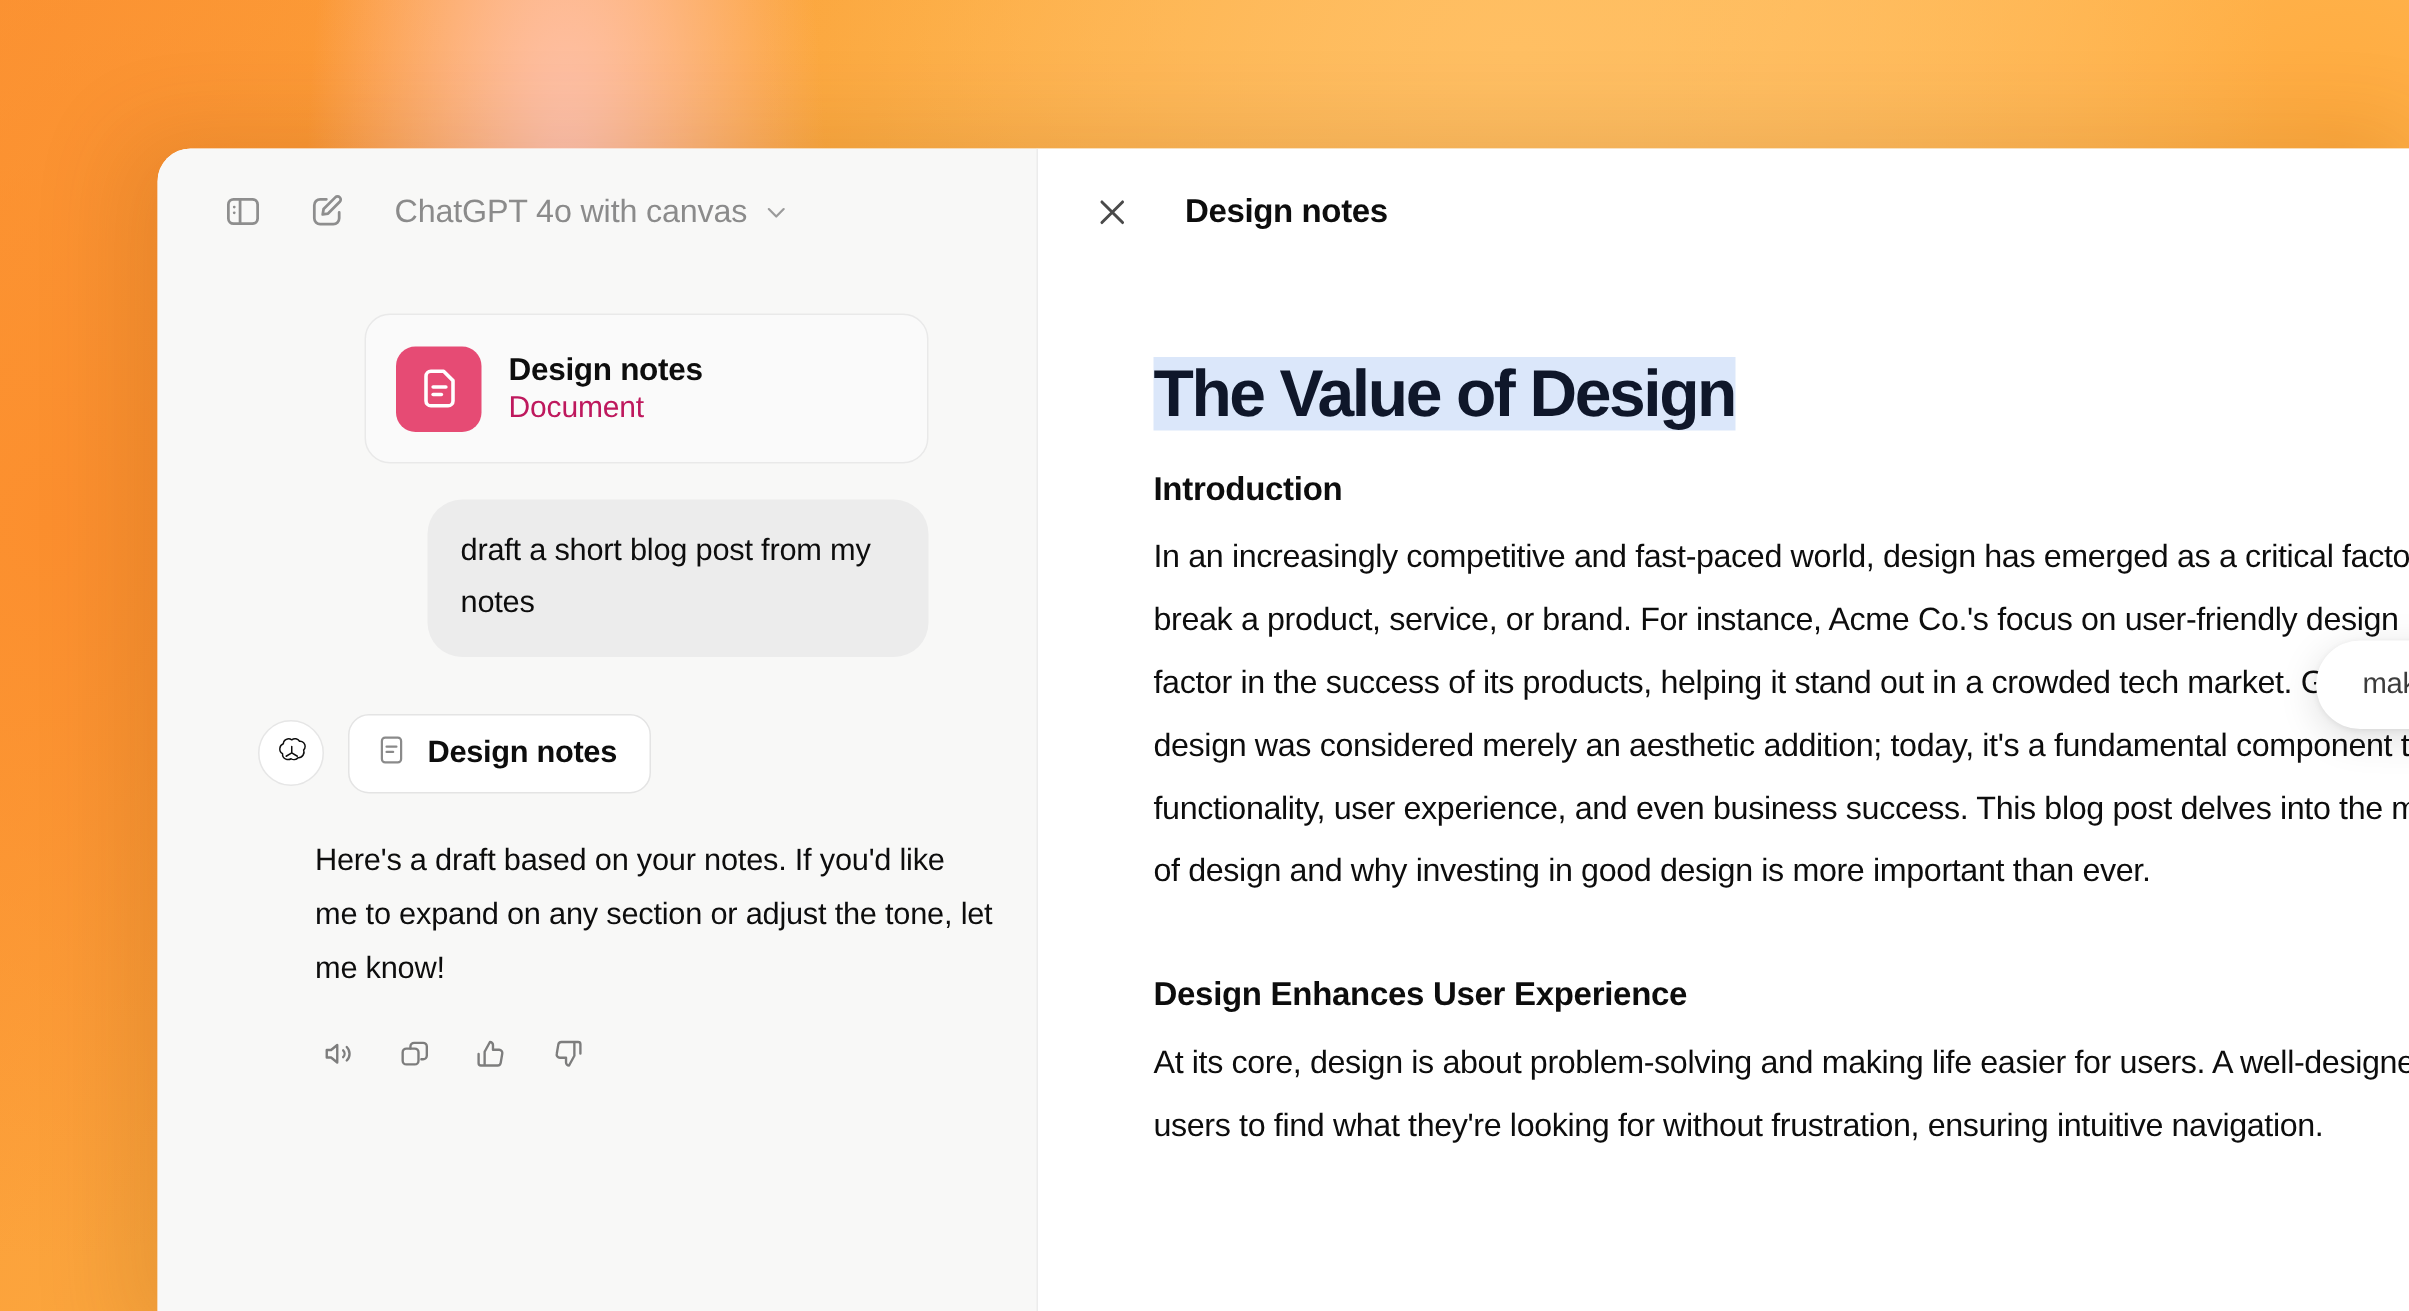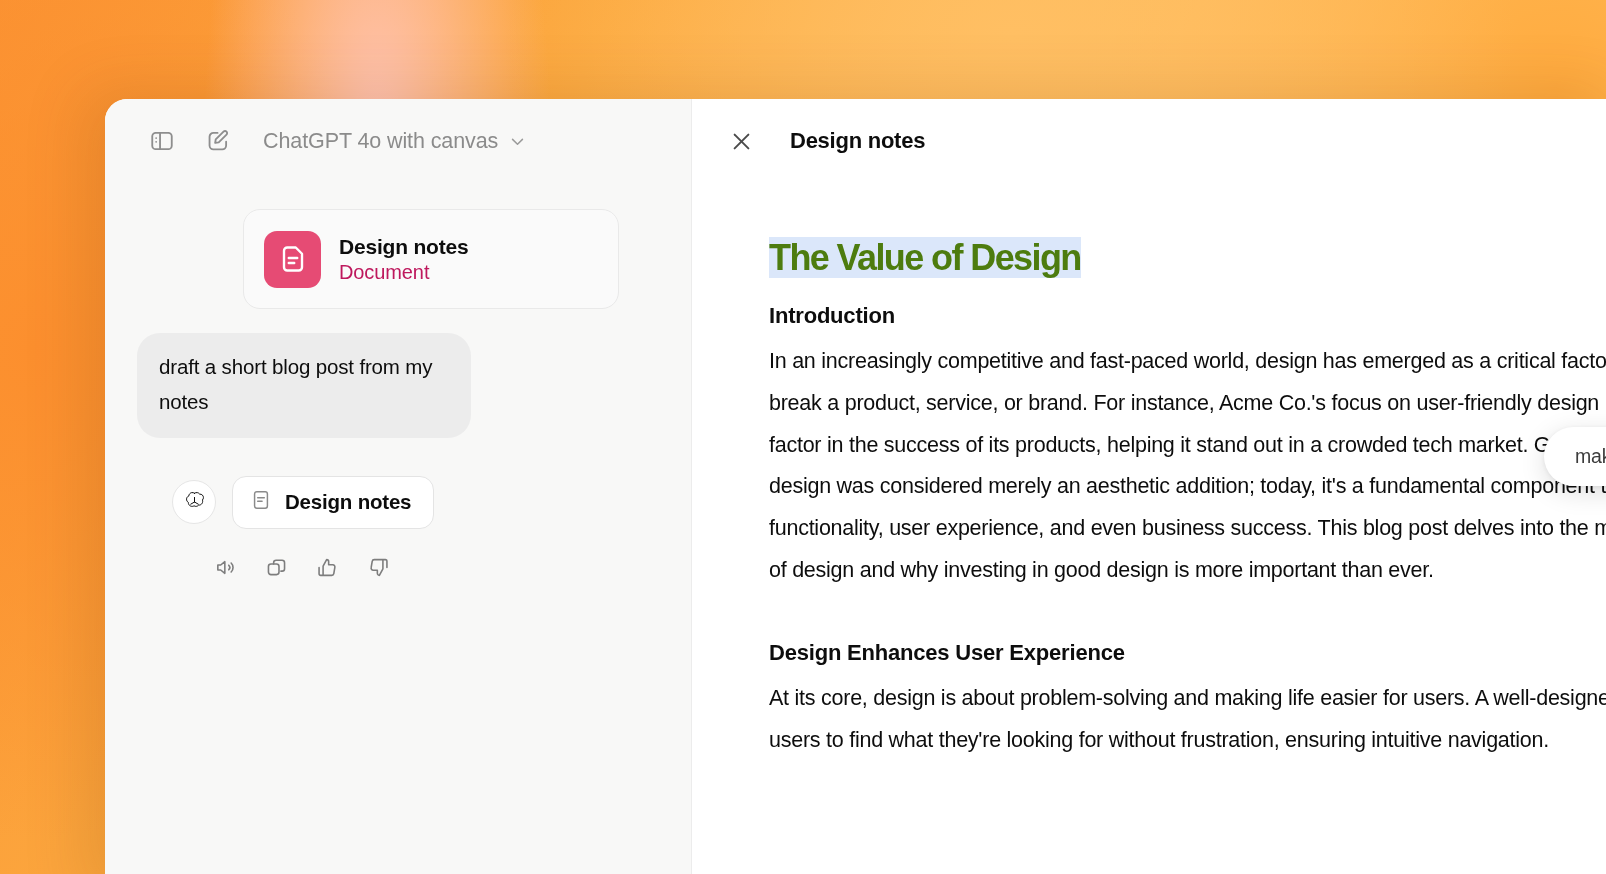--- a/index.html
+++ b/index.html
@@ -104,21 +104,21 @@
     background: #e64b74;
     display: flex; align-items: center; justify-content: center;
   }
   #attachment-texts { display: flex; flex-direction: column; gap: 2px; }
   #attachment-title {
     font-size: 21px; font-weight: 700; color: #0d0d0d; letter-spacing: -0.2px;
   }
   #attachment-sub { font-size: 20px; color: #be185d; letter-spacing: -0.1px; }
 
   
-  #user-msg-row { display: flex; justify-content: flex-start; margin-top: 24px; padding-right: 40px; }
+  #user-msg-row { display: flex; justify-content: flex-end; margin-top: 24px; padding-right: 40px; }
   #user-bubble {
     max-width: 334px;
     background: #ececec;
     border-radius: 23px;
     padding: 16px 22px 18px 22px;
     font-size: 20.5px;
     line-height: 1.72;
     color: #0d0d0d;
     letter-spacing: -0.15px;
   }
@@ -187,24 +187,24 @@
 
   #doc-body {
     position: absolute;
     left: 77px;
     top: 136px;
     width: 1000px;
   }
 
   #doc-h1 {
     display: inline;
-    font-size: 36px;
+    font-size: 44px;
     font-weight: 700;
     letter-spacing: -1.6px;
-    color: #4d7c0f;
+    color: #0f172a;
     background: #dbe7fa;
     line-height: 1.28;
     box-decoration-break: clone;
     -webkit-box-decoration-break: clone;
   }
   .doc-h2 {
     font-size: 22px;
     font-weight: 700;
     color: #0d0d0d;
     letter-spacing: -0.2px;
@@ -316,20 +316,21 @@
               <svg width="22" height="22" viewBox="0 0 24 24" fill="none" stroke="#8a8a8a" stroke-width="1.6" stroke-linecap="round" stroke-linejoin="round">
                 <rect x="5" y="3" width="14" height="18" rx="2.4"></rect>
                 <line x1="8.4" y1="9.6" x2="15.6" y2="9.6"></line>
                 <line x1="8.4" y1="13.4" x2="13.2" y2="13.4"></line>
               </svg>
             </span>
             <span id="canvas-pill-label">Design notes</span>
           </div>
         </div>
 
+        <div id="assistant-text">Here's a draft based on your notes. If you'd like me to expand on any section or adjust the tone, let me know!</div>
 
         <div id="msg-actions">
           <div class="act-btn">
             <svg width="23" height="23" viewBox="0 0 24 24" fill="none" stroke="currentColor" stroke-width="1.65" stroke-linecap="round" stroke-linejoin="round">
               <path d="M4 9.4h3l4.3-3.5v12.2L7 14.6H4z"></path>
               <path d="M15.4 9.6a3.4 3.4 0 0 1 0 4.8"></path>
               <path d="M17.9 7.3a6.6 6.6 0 0 1 0 9.4"></path>
             </svg>
           </div>
           <div class="act-btn">

